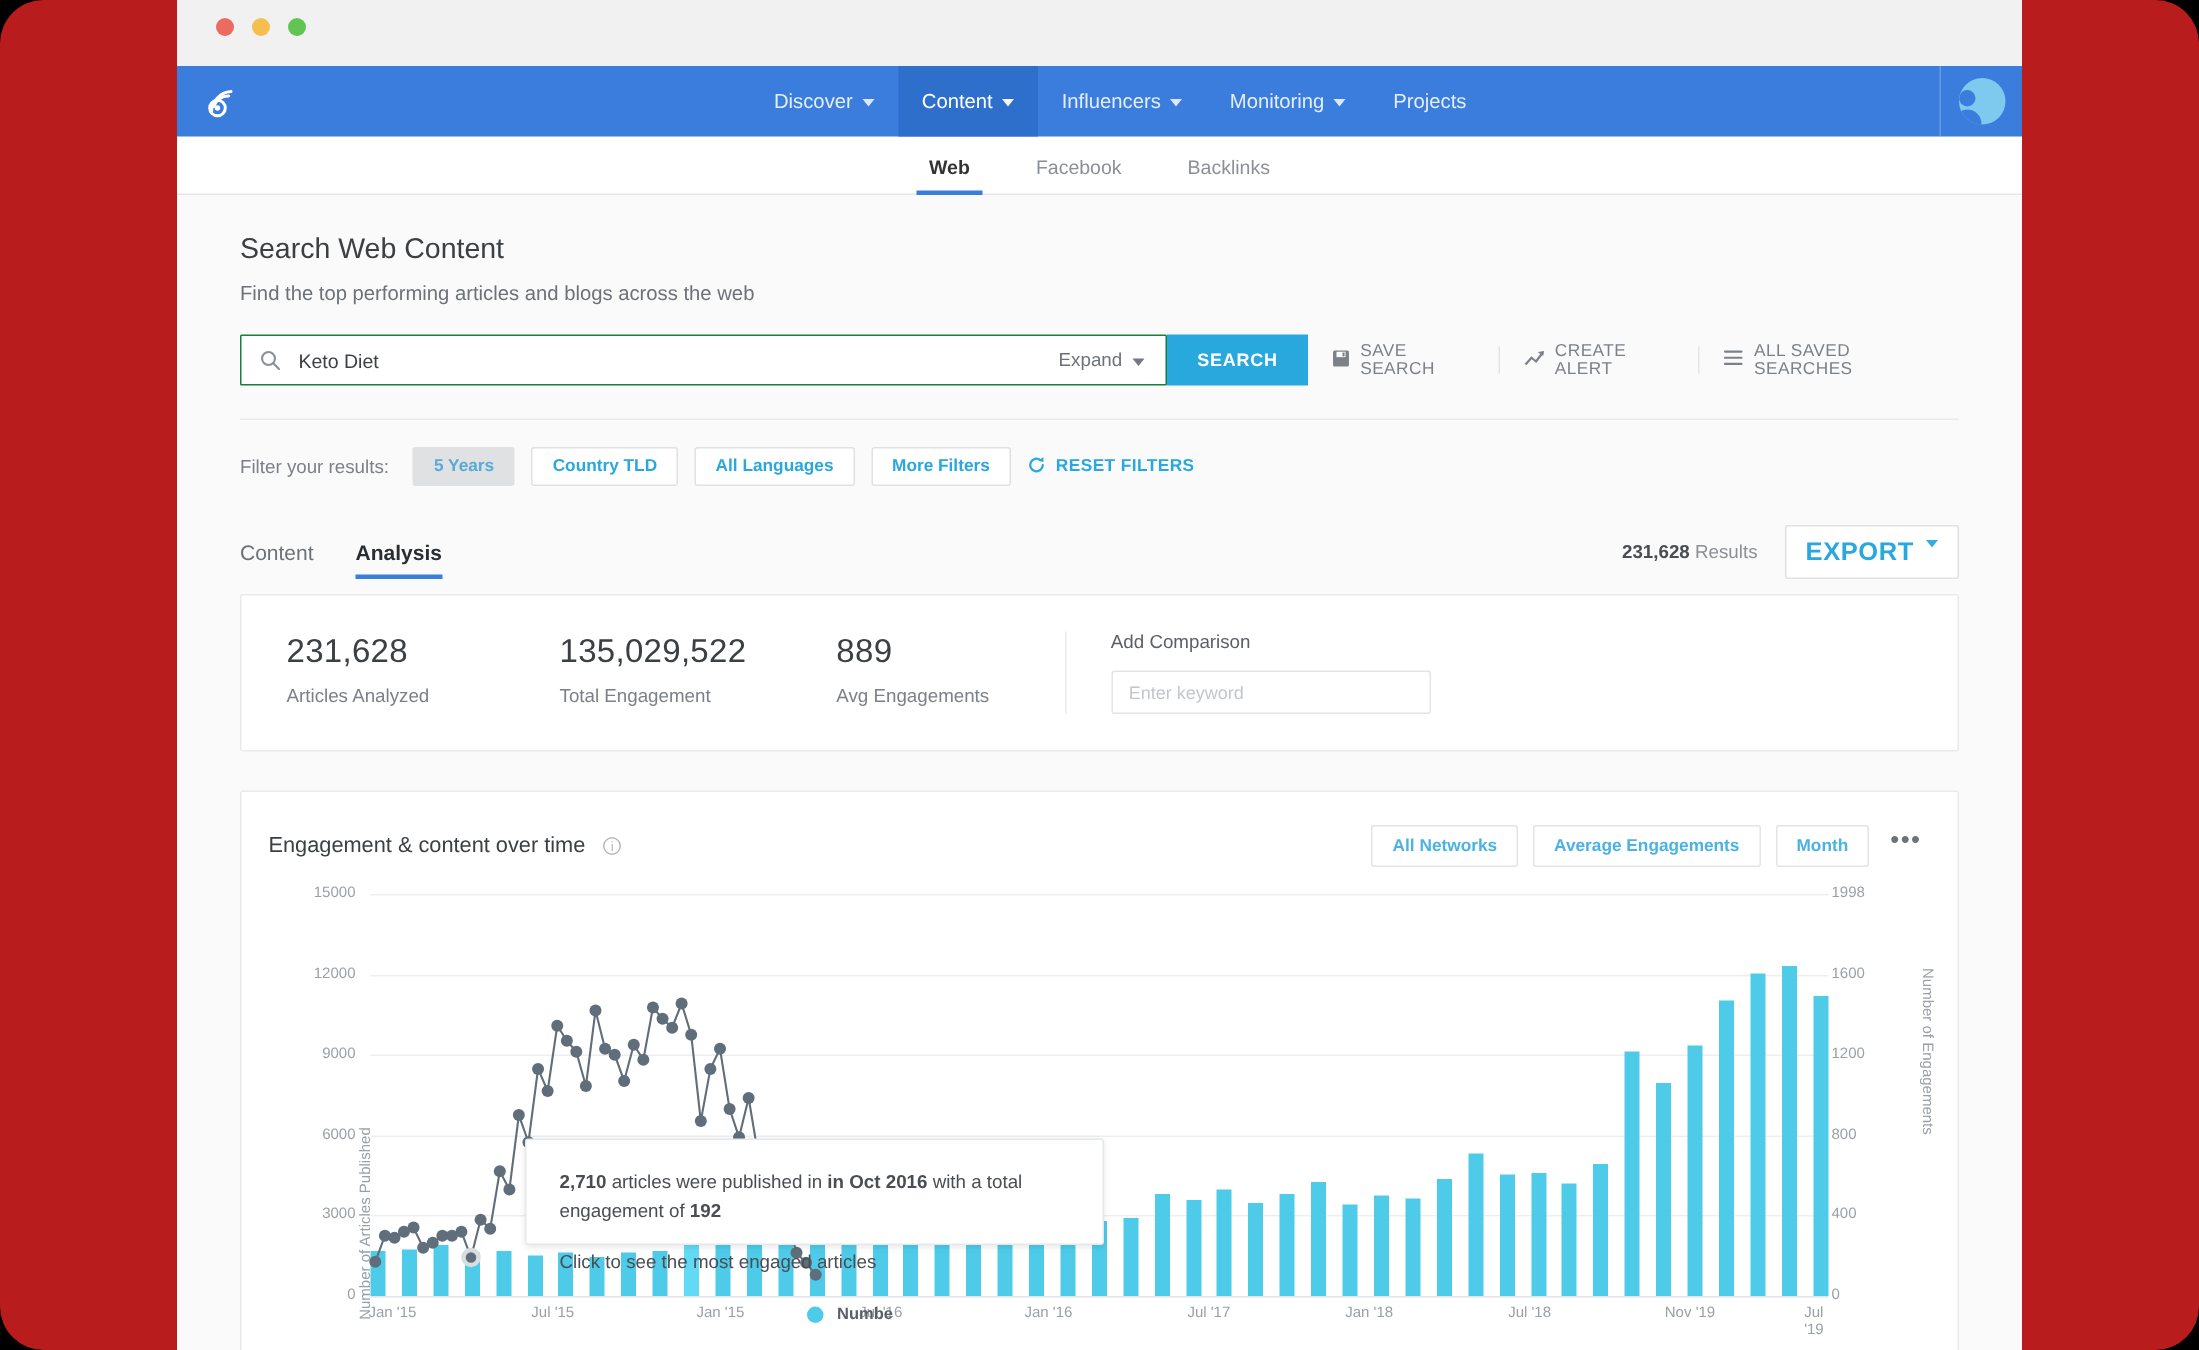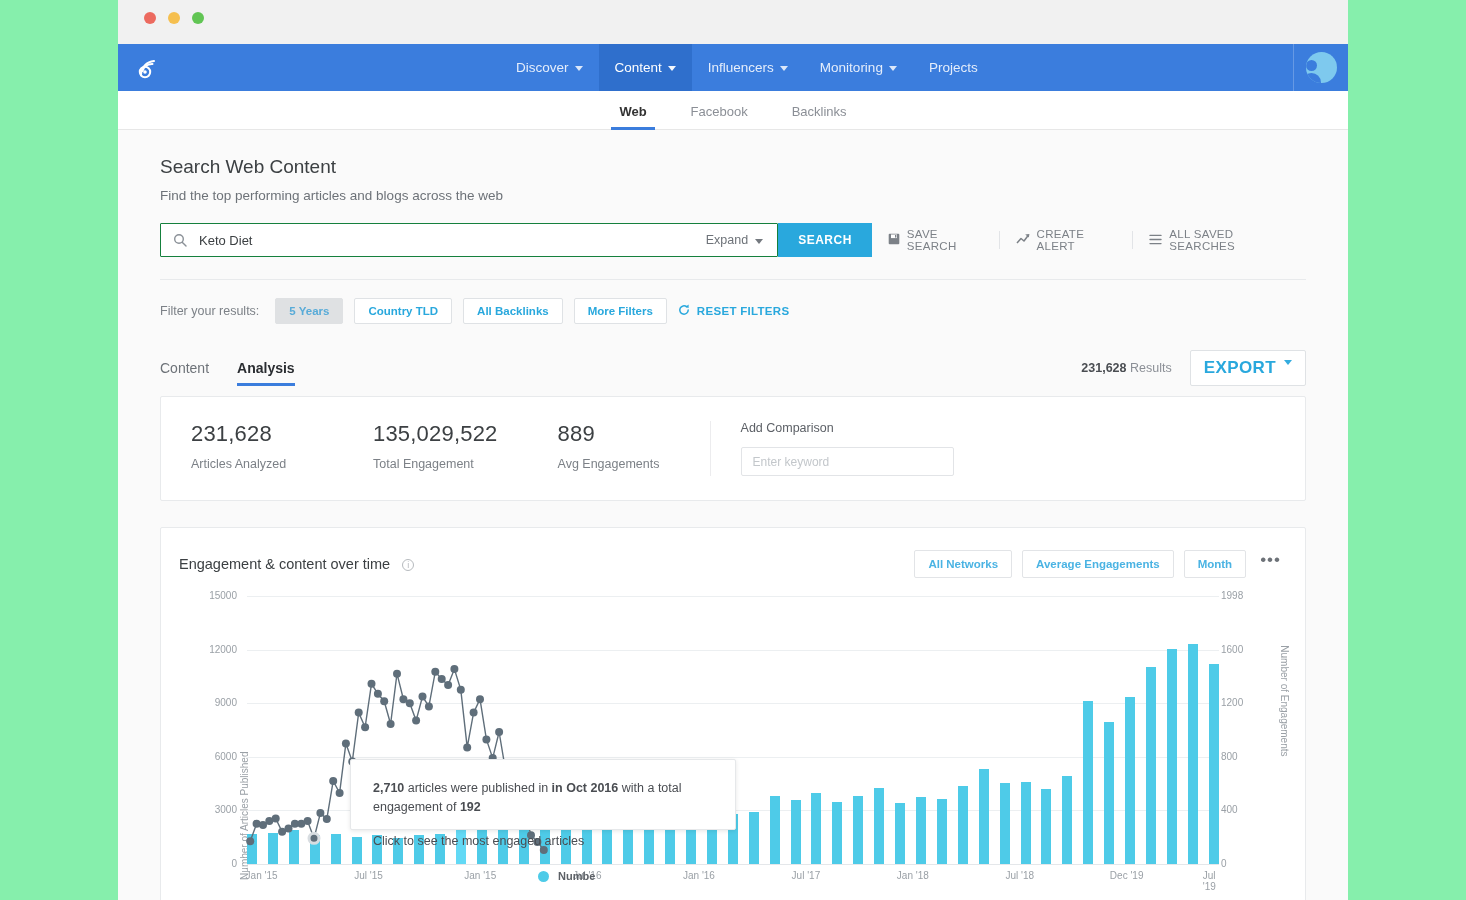--- a/index.html
+++ b/index.html
@@ -2,21 +2,21 @@
 <html><head>
 <meta charset="utf-8">
 <style>
   * { box-sizing: border-box; margin: 0; padding: 0; }
   html, body {
     width: 1466px; height: 900px;
     background: #000;
     font-family: "Liberation Sans", sans-serif;
     overflow: hidden;
   }
-  .screen { position: relative; width: 1466px; height: 900px; background: #86efac; }
+  .screen { position: relative; width: 1466px; height: 900px; background: #b91c1c; border-radius: 29px; }
 
   
   .chrome-bar {
     position: absolute; left: 118px; top: 0; width: 1230px; height: 44px;
     background: #f1f1f1;
   }
   .dots { position: absolute; left: 26px; top: 12px; display: flex; gap: 12px; }
   .dot { width: 12px; height: 12px; border-radius: 50%; }
   .dot.r { background: #ec6a5f; }
   .dot.y { background: #f5bf4f; }
@@ -343,21 +343,21 @@
           </div>
         </div>
       </div>
 
       <div class="divider"></div>
 
       <div class="filters">
         <span class="filters-label">Filter your results:</span>
         <button class="chip sel">5 Years</button>
         <button class="chip">Country TLD</button>
-        <button class="chip">All Backlinks</button>
+        <button class="chip">All Languages</button>
         <button class="chip">More Filters</button>
         <div class="reset">
           <span>
             <svg width="12" height="12" viewBox="0 0 12 12">
               <path d="M10.2 6 A4.2 4.2 0 1 1 8.6 2.7" fill="none" stroke="#29a8dd" stroke-width="1.5" stroke-linecap="round"></path>
               <polygon points="10.6,0.6 10.6,4 7.3,3.1" fill="#29a8dd"></polygon>
             </svg>
           </span>
           <span>RESET FILTERS</span>
         </div>
@@ -542,21 +542,21 @@
           <div class="xaxis"></div>
           <div class="xticks" id="xticks">
               <div class="xtick" style="left: 1.5%;">Jan '15</div>
               <div class="xtick" style="left: 12.5%;">Jul '15</div>
               <div class="xtick" style="left: 24%;">Jan '15</div>
               <div class="xtick" style="left: 35%;">Jul '16</div>
               <div class="xtick" style="left: 46.5%;">Jan '16</div>
               <div class="xtick" style="left: 57.5%;">Jul '17</div>
               <div class="xtick" style="left: 68.5%;">Jan '18</div>
               <div class="xtick" style="left: 79.5%;">Jul '18</div>
-              <div class="xtick" style="left: 90.5%;">Dec '19</div>
+              <div class="xtick" style="left: 90.5%;">Nov '19</div>
               <div class="xtick" style="left: 99%;">Jul '19</div>
             </div>
         </div>
 
         <div class="legend">
           
           
         </div>
       </div>
 

